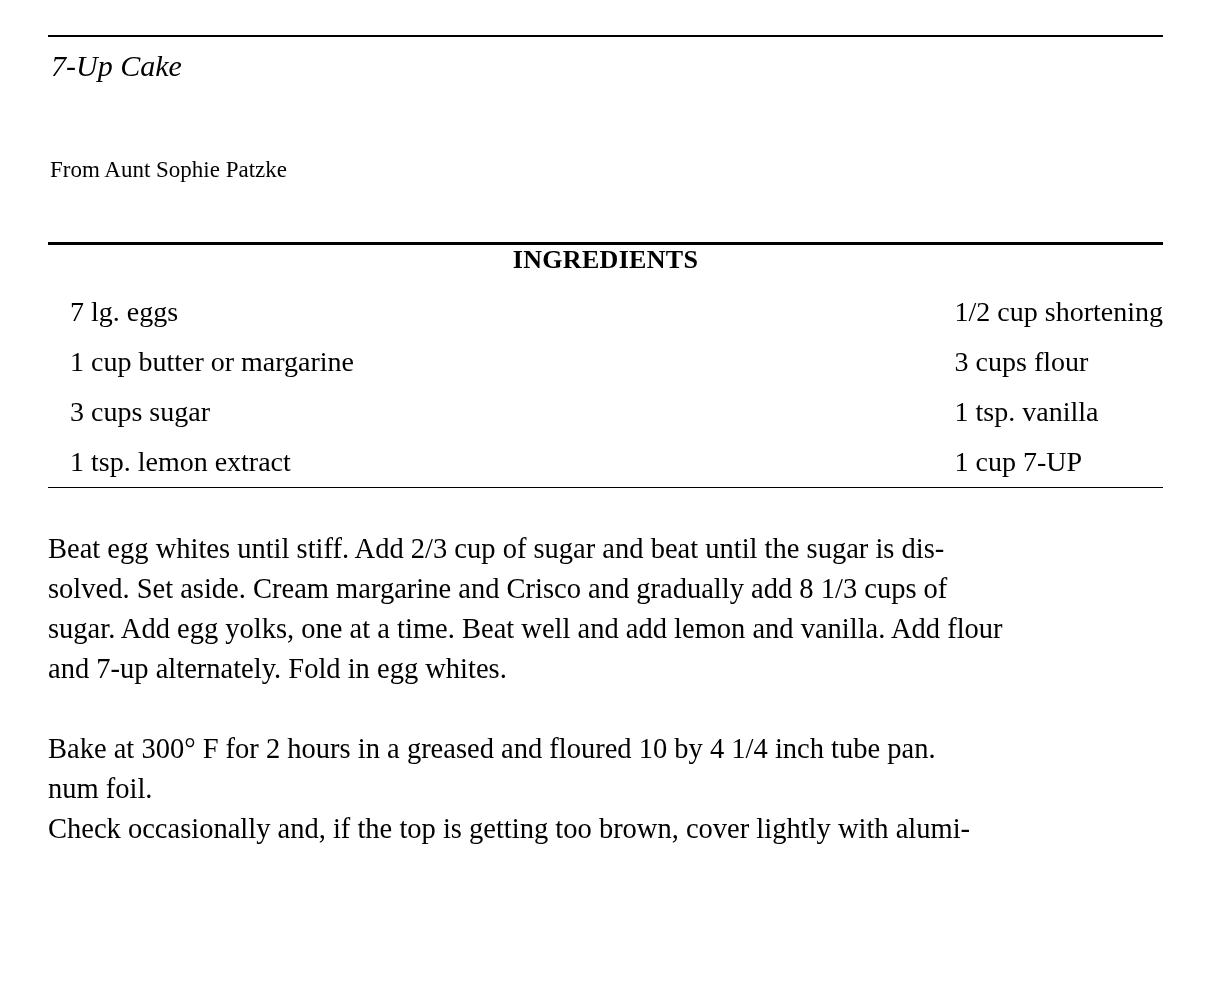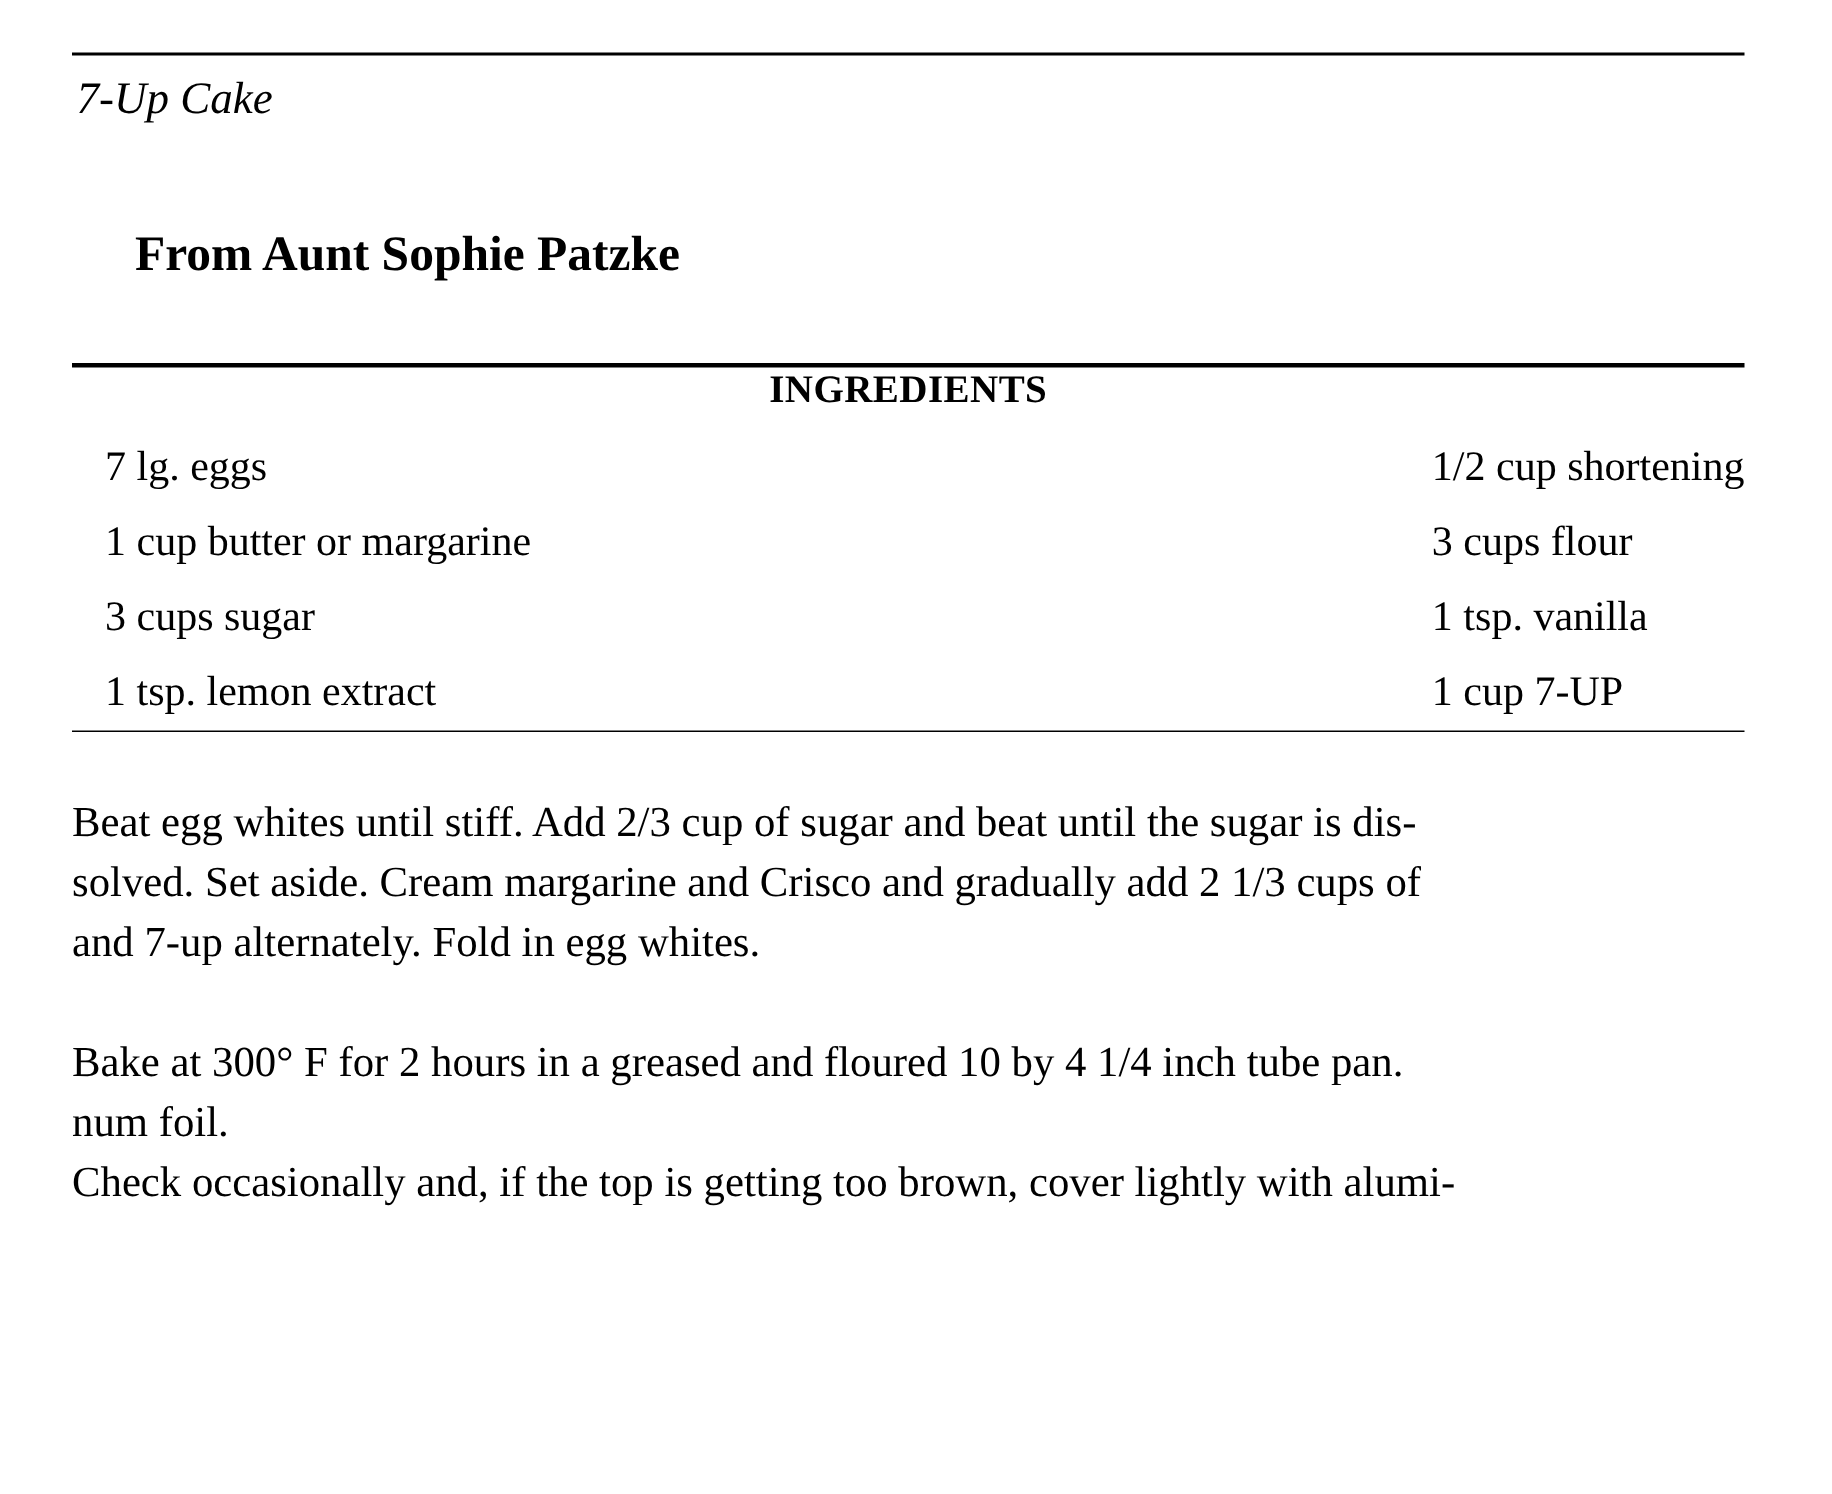--- a/index.html
+++ b/index.html
@@ -27,26 +27,25 @@
   #top-rule { margin-top: 35px; height: 1.5px; }
   .recipe-title {
     font-style: italic;
     font-weight: normal;
     font-size: 30px;
     line-height: 53px;
     margin-top: 2px;
     padding-left: 3px;
   }
   .recipe-attribution {
-    font-weight: bold;
-    font-size: 33px;
+    font-weight: normal;
+    font-size: 23px;
     line-height: 40px;
     margin-top: 58px;
     padding-left: 2px;
-    margin-left: 40px;
   }
   #divider-rule { margin-top: 52px; }
   .ingredients-heading {
     text-align: center;
     font-weight: bold;
     font-size: 26px;
     line-height: 30px;
     letter-spacing: 0.3px;
   }
   .ing-grid {
@@ -100,21 +99,22 @@
       <div class="ing-item">1 tsp. vanilla</div>
       <div class="ing-item">1 cup 7-UP</div>
     </div>
   </div>
 
   <div class="rule thin" id="ingredients-bottom-rule"></div>
 
   <div>
     <p class="para" id="paragraph-1">
       <span class="line">Beat egg whites until stiff. Add 2/3 cup of sugar and beat until the sugar is dis-</span>
-      <span class="line">solved. Set aside. Cream margarine and Crisco and gradually add 2 1/3 cups of</span>
+      <span class="line">solved. Set aside. Cream margarine and Crisco and gradually add 8 1/3 cups of</span>
+      <span class="line">sugar. Add egg yolks, one at a time. Beat well and add lemon and vanilla. Add flour</span>
       <span class="line">and 7-up alternately. Fold in egg whites.</span>
     </p>
 
     <p class="para" id="paragraph-2">
       <span class="line">Bake at 300° F for 2 hours in a greased and floured 10 by 4 1/4 inch tube pan.</span>
       <span class="line">num foil.</span>
       <span class="line">Check occasionally and, if the top is getting too brown, cover lightly with alumi-</span>
     </p>
   </div>
 

